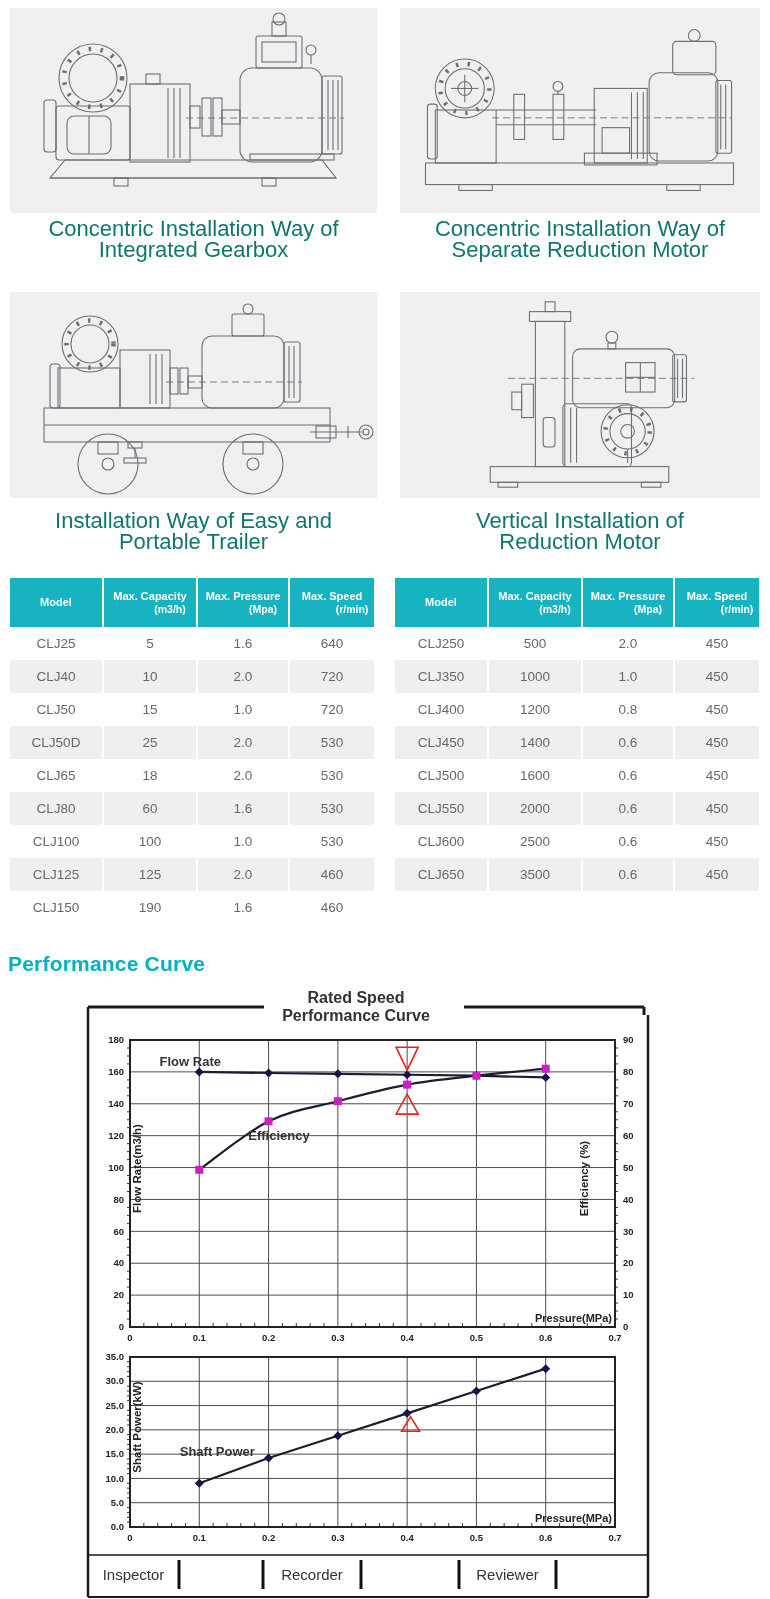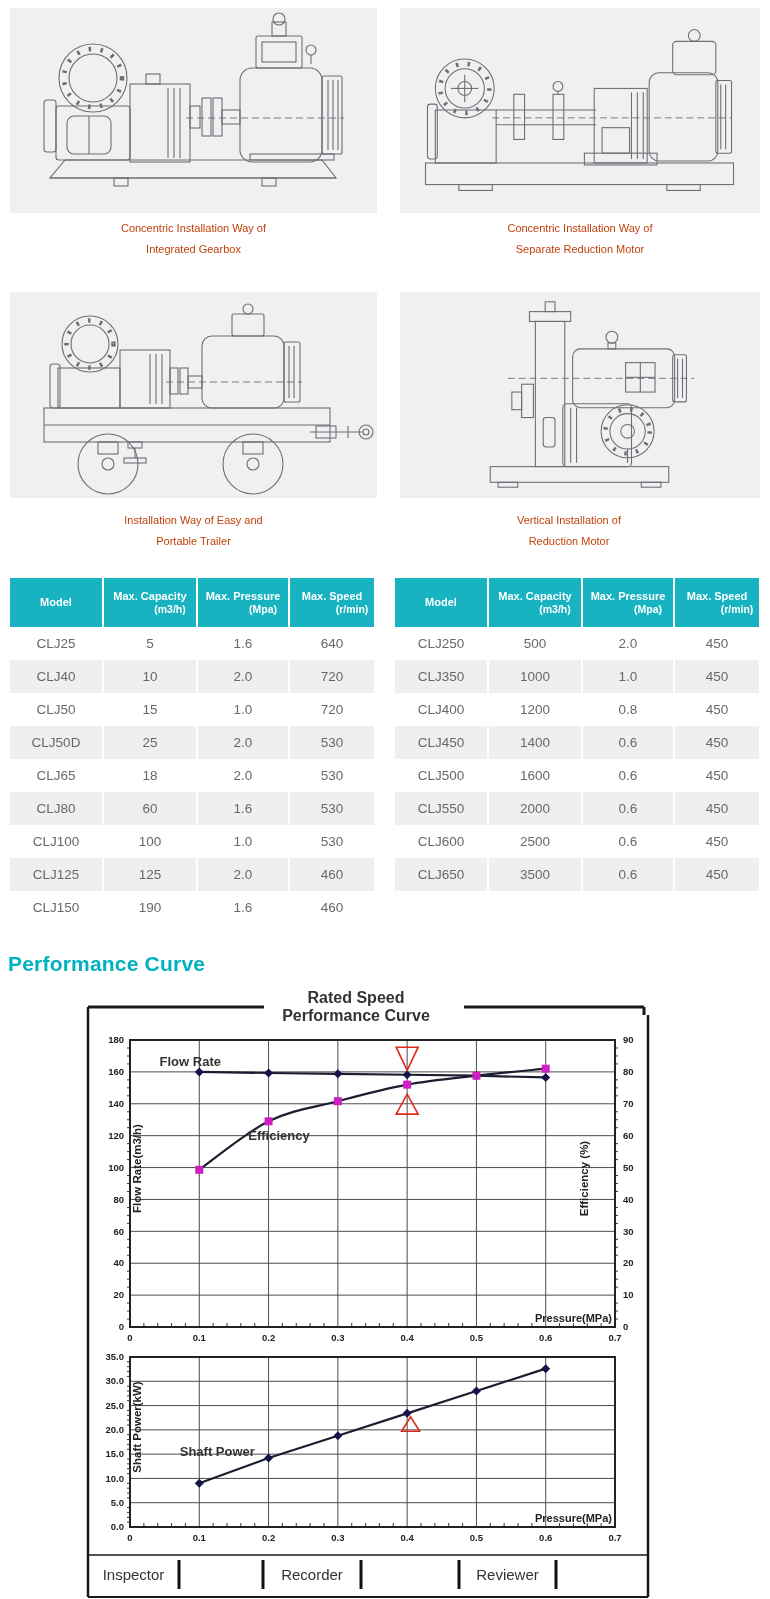--- a/index.html
+++ b/index.html
@@ -1,20 +1,20 @@
 <!DOCTYPE html>
 <html><head>
 <meta charset="utf-8">
 <style>
   html,body{margin:0;padding:0;background:#fff;}
   body{width:770px;height:1599px;position:relative;overflow:hidden;
        font-family:"Liberation Sans", sans-serif;}
   .panel{position:absolute;background:#f0f0f1;}
   .panel svg{display:block;}
-  .caption{position:absolute;text-align:center;font-size:11px;line-height:21px;color:#c2410c;}
+  .caption{position:absolute;text-align:center;font-size:22px;line-height:21px;color:#0f766e;}
   .heading{position:absolute;font-size:21px;font-weight:700;color:#00b1c0;letter-spacing:.2px;}
   table.spec{position:absolute;border-collapse:separate;border-spacing:0;table-layout:fixed;width:364px;}
   table.spec th{background:#17b3c1;color:#fff;font-size:11px;font-weight:700;height:49px;
                 line-height:13px;padding:0;text-align:center;vertical-align:middle;}
   table.spec th .h2{display:block;font-size:10.5px;font-weight:700;padding-left:40px;}
   table.spec th .h2:empty{display:none;}
   table.spec td{height:33px;padding:0;text-align:center;vertical-align:middle;
                 font-size:13.5px;color:#66686b;background:#fff;}
   table.spec tbody tr:nth-child(even) td{background:#efeff0;}
   table.spec td+td, table.spec th+th{border-left:2px solid #fff;}
@@ -174,21 +174,21 @@
     <line x1="174" y1="116" x2="174" y2="172"></line>
       <line x1="180" y1="116" x2="180" y2="172"></line>
     <circle cx="232" cy="140" r="27"></circle>
       <circle cx="232" cy="140" r="18"></circle>
       <circle class="bolts" cx="232" cy="140" r="22.5"></circle>
     <circle cx="232" cy="140" r="7"></circle>
       <line x1="232" y1="158" x2="232" y2="172"></line>
     <rect x="146" y="126" width="12" height="30" rx="3"></rect>
   </svg>
 </figure>
-<div class="caption" style="left:389px;top:510px;width:360px">
+<div class="caption" style="left:400px;top:510px;width:360px">
   <span>Vertical Installation of</span><br>
   <span>Reduction Motor</span>
 </div>
 
 <table class="spec" style="left:10px;top:578px">
   <colgroup>
       <col style="width:92px">
       <col style="width:94px">
       <col style="width:92px">
       <col style="width:86px">

